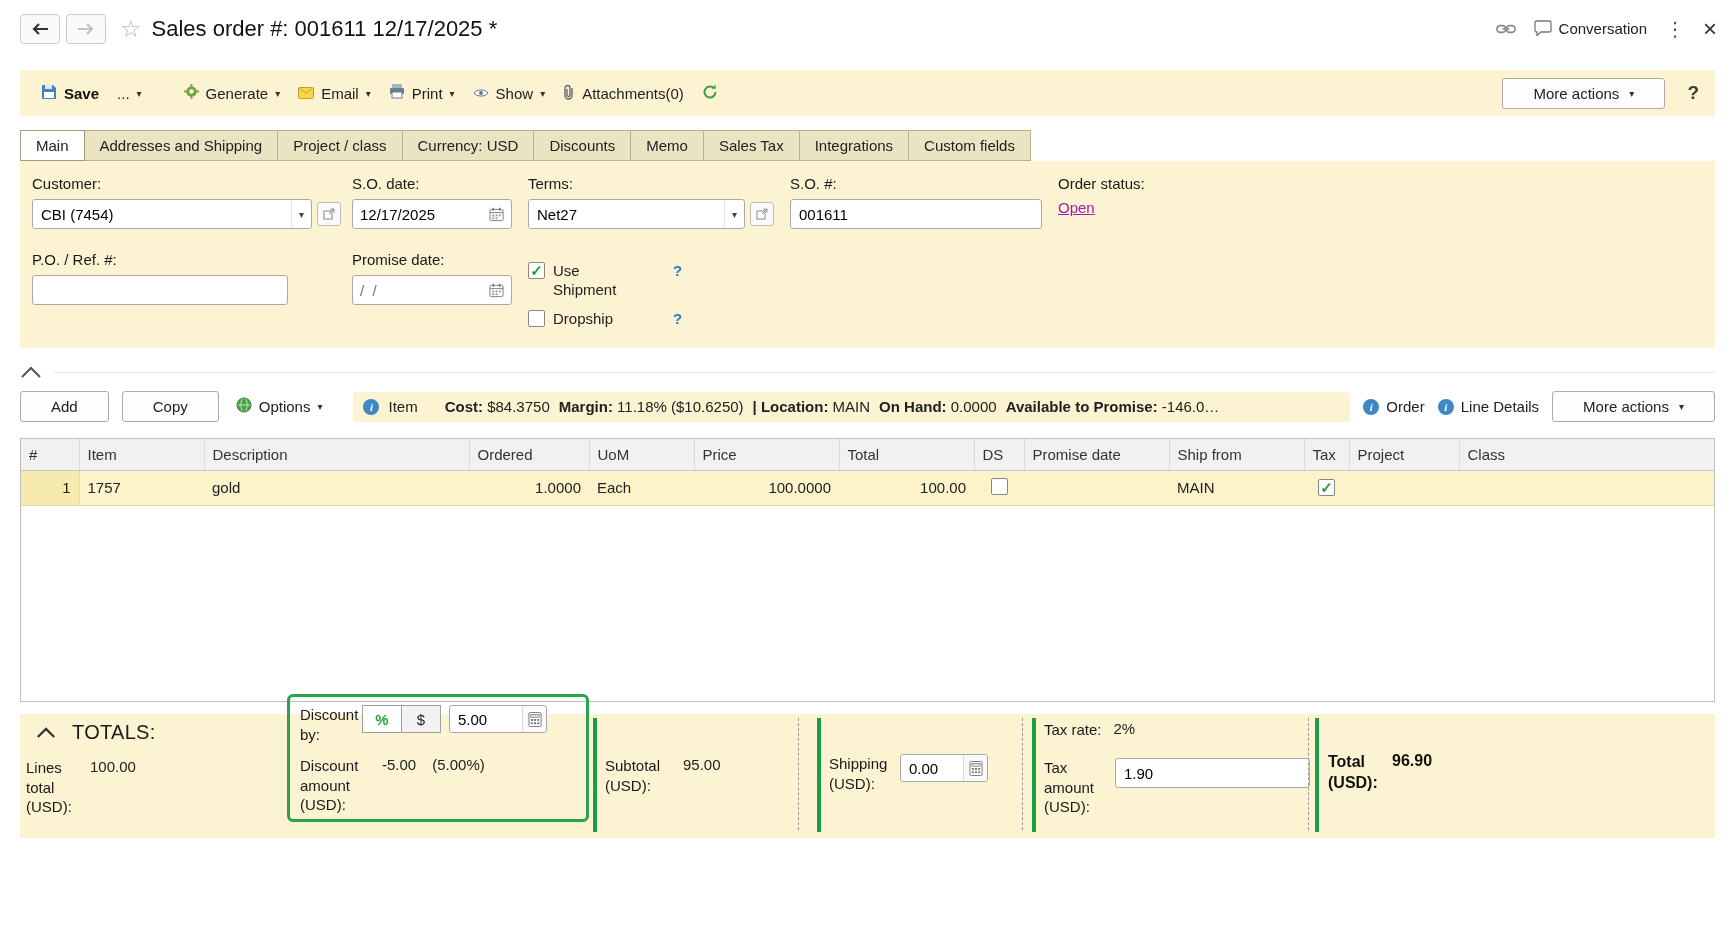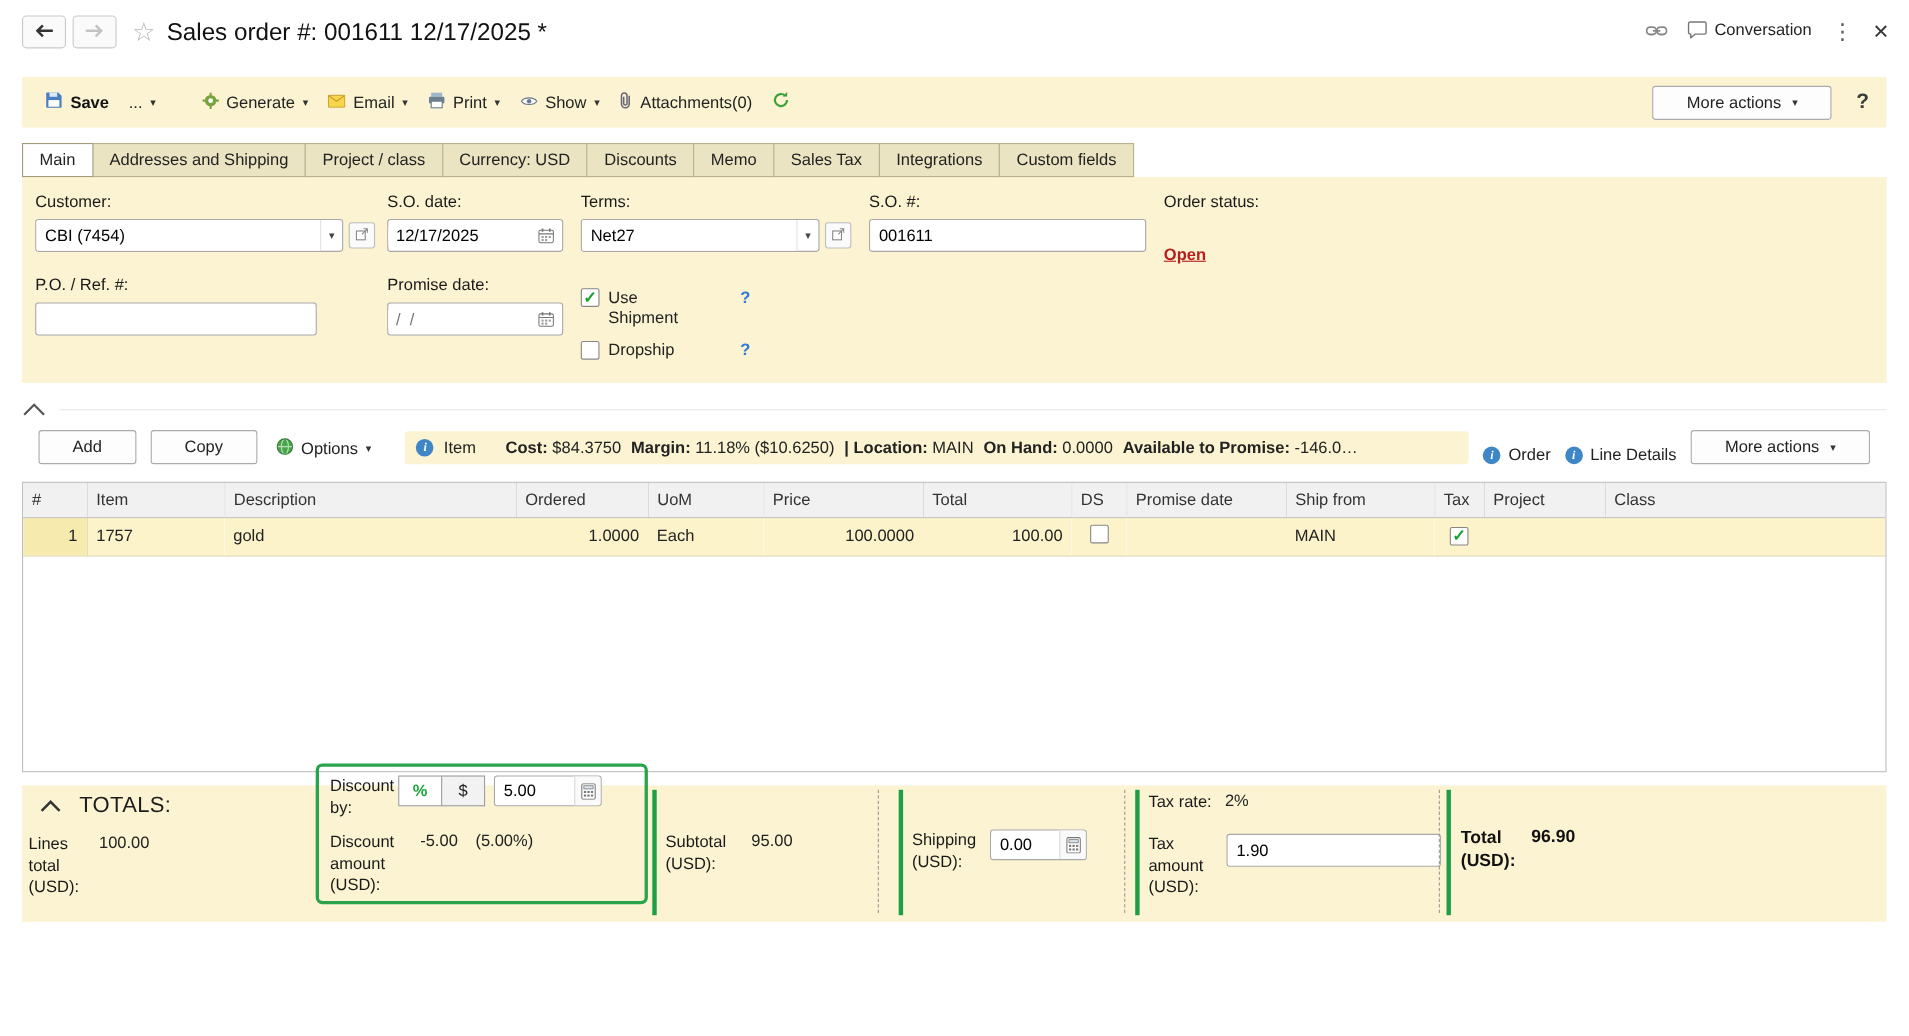--- a/index.html
+++ b/index.html
@@ -45,29 +45,29 @@
   .combo-caret{width:20px;display:flex;align-items:center;justify-content:center;color:#444;font-size:10px;cursor:pointer;border-left:1px solid #e2e2e2}
   .popout{width:24px;height:24px;border:1px solid #bdbdbd;border-radius:3px;background:#fafafa;display:inline-flex;align-items:center;justify-content:center;cursor:pointer}
   .datefield{display:inline-flex;align-items:center;height:30px;border:1px solid #a9a9a9;border-radius:3px;background:#fff;padding-right:7px}
   .datefield input{border:none;outline:none;font:inherit;text-align:left;min-width:0;padding:0 7px}
   .txt{height:30px;border:1px solid #a9a9a9;border-radius:3px;background:#fff;font:inherit;padding:14px 8px;outline:none}
   .cbrow{display:flex;align-items:flex-start;gap:8px}
   .cb{width:17px;height:17px;min-width:17px;border:1px solid #878787;border-radius:2px;background:#fff;display:inline-flex;align-items:center;justify-content:center;cursor:pointer}
   .cb.checked::after{content:"✓";color:#18A12F;font-weight:700;font-size:15px;line-height:1}
   .cblabel{width:84px;line-height:1.25}
   .qmark{color:#2F7BD6;font-weight:700;margin-left:28px;cursor:pointer;background:none;border:none}
-  .status-link{color:#b91c1c;text-decoration:underline;font-weight:700;margin-top:24px;cursor:pointer}
+  .status-link{color:#a21caf;text-decoration:underline;font-weight:400;margin-top:0;cursor:pointer}
 
   
   .collapse-row{display:flex;align-items:center;margin:18px 20px 12px;gap:12px}
   .hrline{flex:1;border-top:1px solid #e6e6e6}
   .chev{display:inline-flex;cursor:pointer}
 
   
-  .line-toolbar{display:flex;align-items:flex-end;margin:0 35px;gap:13px}
+  .line-toolbar{display:flex;align-items:center;margin:0 20px;gap:13px}
   .opt-btn{display:inline-flex;align-items:center;gap:7px;background:transparent;border:none;cursor:pointer;padding:4px 4px;white-space:nowrap}
   .info-strip{flex:1;background:#FBF3D1;border-radius:3px;height:30px;display:flex;align-items:center;gap:9px;padding:0 10px;overflow:hidden;white-space:nowrap;margin-left:14px;min-width:0}
   .seg b{font-weight:700}
   .info-chip{display:inline-flex;align-items:center;gap:7px;white-space:nowrap;cursor:pointer;background:none;border:none}
   .icircle{width:16px;height:16px;min-width:16px;border-radius:50%;background:#3F86C6;color:#fff;font-size:11px;font-style:italic;font-weight:700;display:inline-flex;align-items:center;justify-content:center;font-family:"Liberation Serif",serif}
 
   
   .grid-wrap{margin:16px 20px 0;border:1px solid #bfbfbf;height:264px;background:#fff;overflow:hidden}
   table.grid{width:100%;border-collapse:collapse;table-layout:fixed}
   .grid th{background:#F1F1F1;font-weight:400;text-align:left;padding:6px 8px;border-right:1px solid #DBDBDB;border-bottom:1px solid #C6C6C6;color:#333;height:31px;overflow:hidden;white-space:nowrap}

